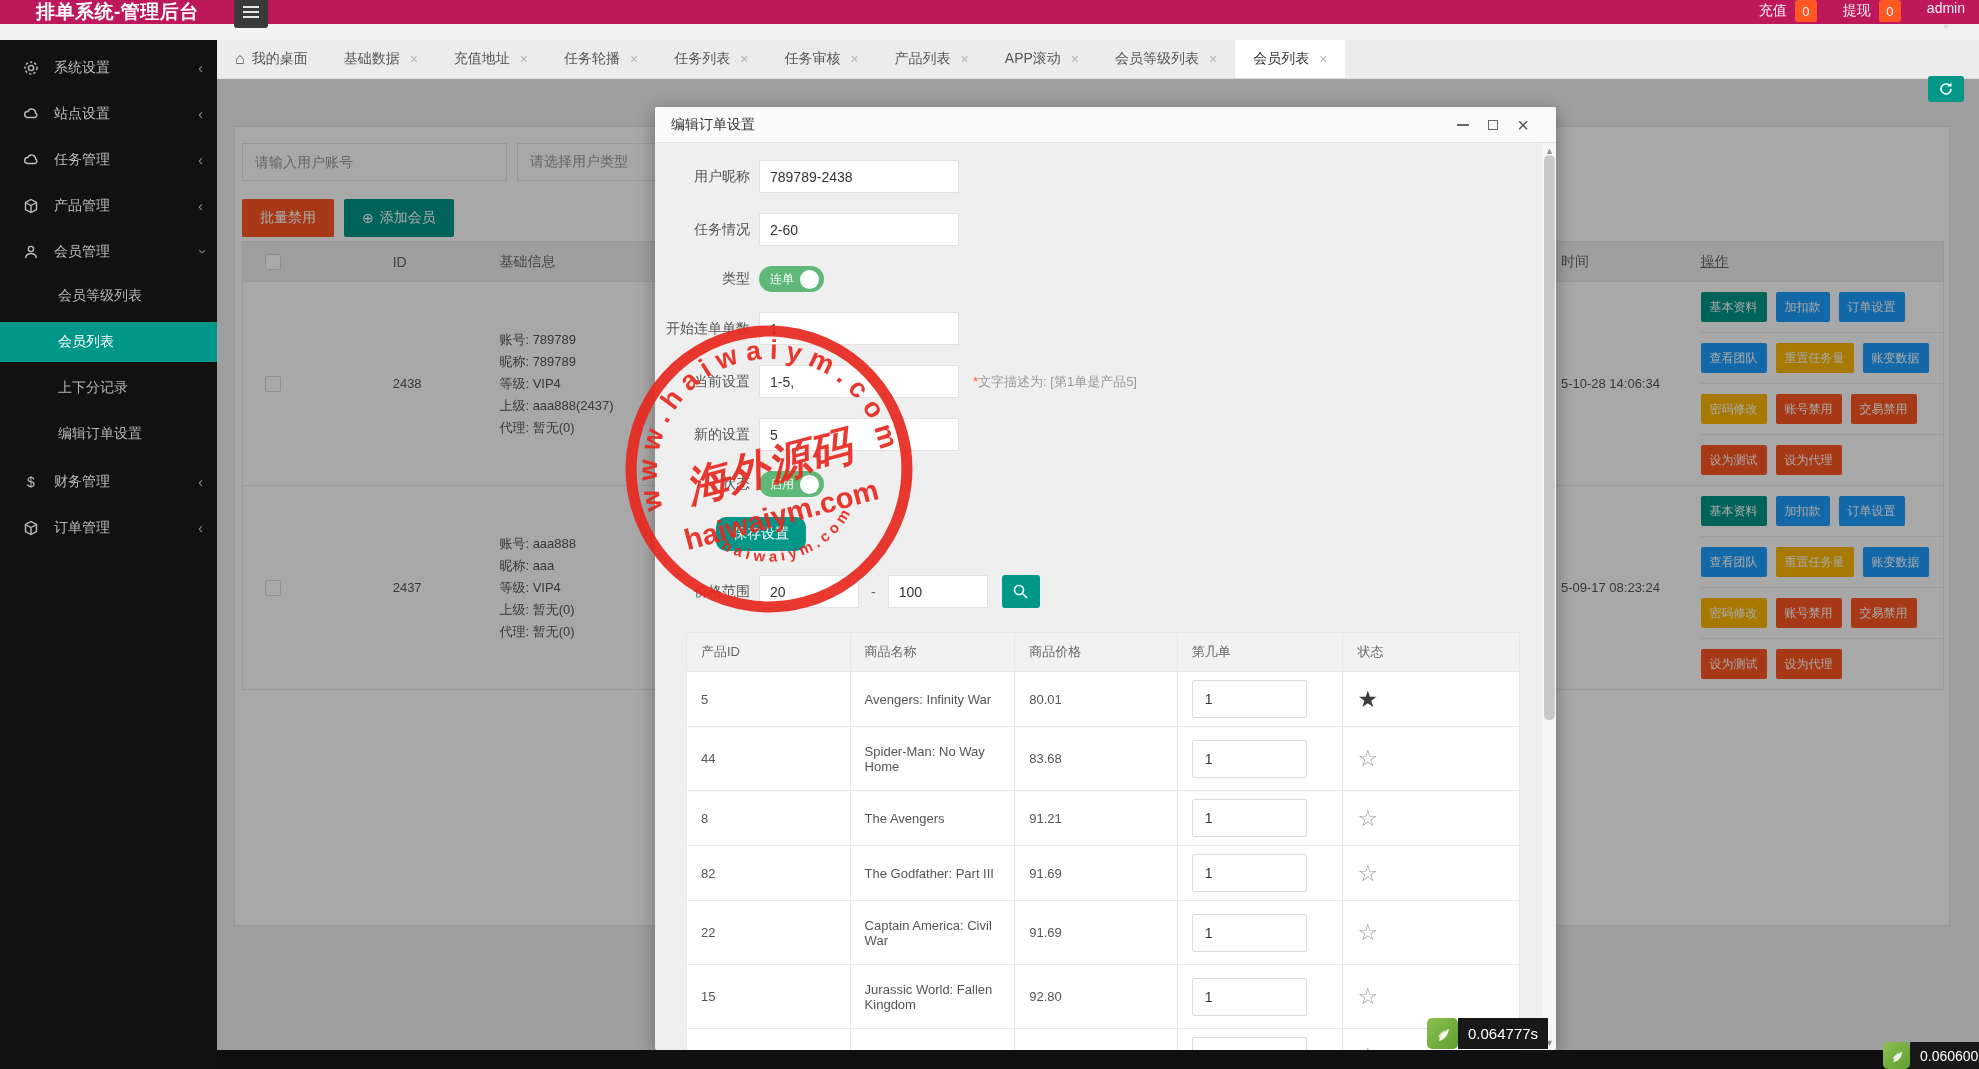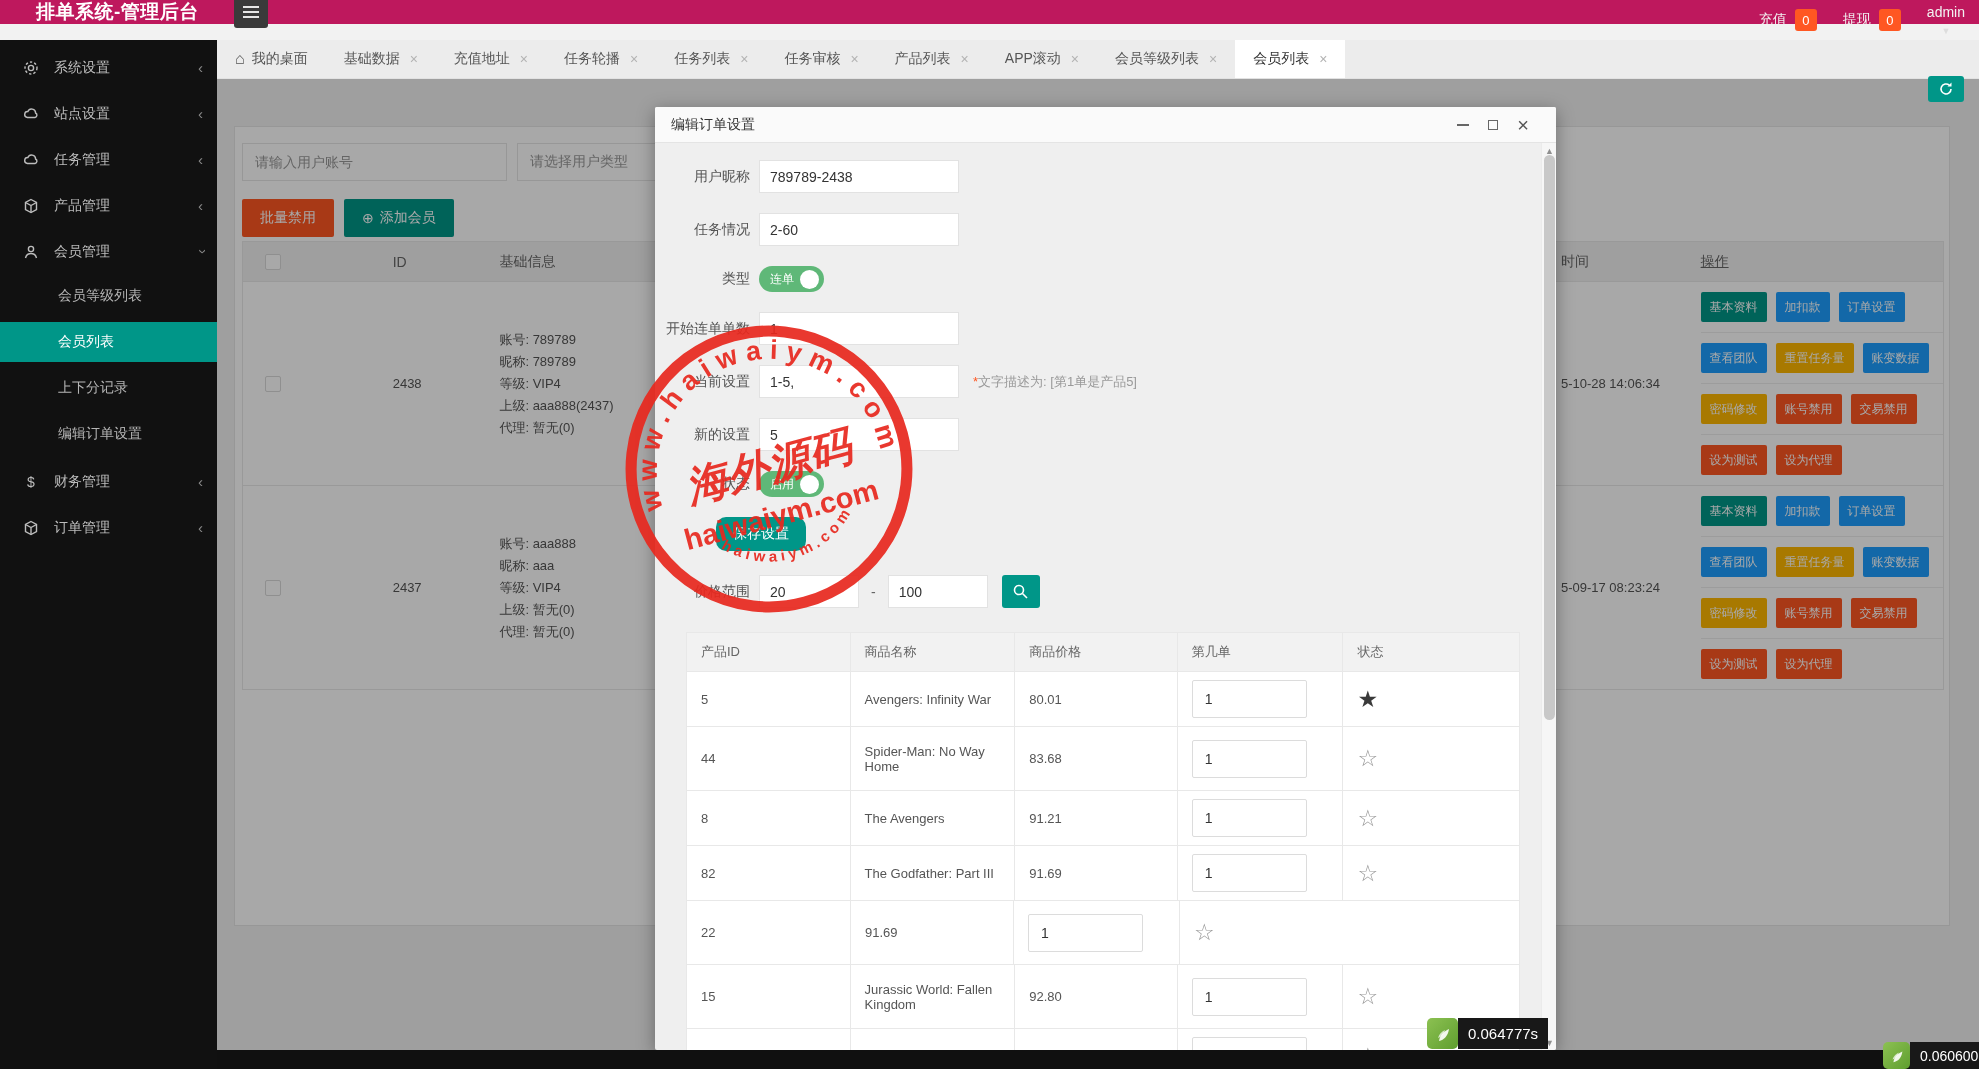--- a/index.html
+++ b/index.html
@@ -5,21 +5,21 @@
   * { margin:0; padding:0; box-sizing:border-box; }
   html,body { width:1979px; height:1069px; overflow:hidden; background:#333; }
   body { font-family:"Liberation Sans","DejaVu Sans",sans-serif; font-size:14px; color:#333; }
   #app { position:relative; width:1979px; height:1069px; background:#f2f2f2; overflow:hidden; }
 
   
   .topbar { position:absolute; left:0; top:0; width:100%; height:24px; background:#be185d; z-index:300; display:flex; align-items:center;padding-left:21px; }
   .brand { color:#fff; font-size:19px; font-weight:bold; padding-left:15px; width:202px; letter-spacing:.5px; }
   .hamburger { width:34px; height:32px; background:#3a3a3a; border-radius:3px; margin-left:11px; display:flex; flex-direction:column; justify-content:center; align-items:center; gap:3px; cursor:pointer; }
   .hamburger i { display:block; width:16px; height:2px; background:#e6e6e6; }
-  .topbar-right { position:absolute; right:14px; top:0; height:40px; display:flex; align-items:center; gap:26px; }
+  .topbar-right { position:absolute; right:14px; top:0; height:40px; display:flex; align-items:flex-start; gap:26px; }
   .top-stat { display:flex; align-items:center; gap:8px; color:#f2f2f2; font-size:14px; cursor:pointer; }
   .badge { min-width:22px; height:22px; background:#FF5722; color:#fff; border-radius:3px; display:flex; align-items:center; justify-content:center; font-size:13px; padding:0 5px; }
   .admin { color:#f2f2f2; font-size:14px; display:flex; align-items:center; gap:6px; cursor:pointer;flex-direction:column; }
   .caret-down { font-size:9px; color:#ddd; }
 
   
   .sidebar { position:absolute; left:0; top:40px; bottom:0; width:217px; background:#111; z-index:250; }
   .side-item { height:37px; display:flex; align-items:center; color:#bdbdbd; font-size:14px; padding:0 14px 0 22px; cursor:pointer; margin-top:9px; }
   .side-item .sicon { width:18px; height:18px; margin-right:14px; display:flex; align-items:center; justify-content:center; color:#bdbdbd; font-size:14px; }
   .side-item .slabel { flex:1; }
@@ -505,20 +505,21 @@
           <div class="pc3">91.69</div>
           <div class="pc4">
               <input class="oinput" value="1" style="">
             </div>
           <div class="pc5">
               <span class="star-g">☆</span>
             </div>
         </div>
         <div class="ptr prow-d">
           <div class="pc1">22</div>
+          <div class="pc2">Captain America: Civil War</div>
           <div class="pc3">91.69</div>
           <div class="pc4">
               <input class="oinput" value="1" style="">
             </div>
           <div class="pc5">
               <span class="star-g">☆</span>
             </div>
         </div>
         <div class="ptr prow-d">
           <div class="pc1">15</div>

